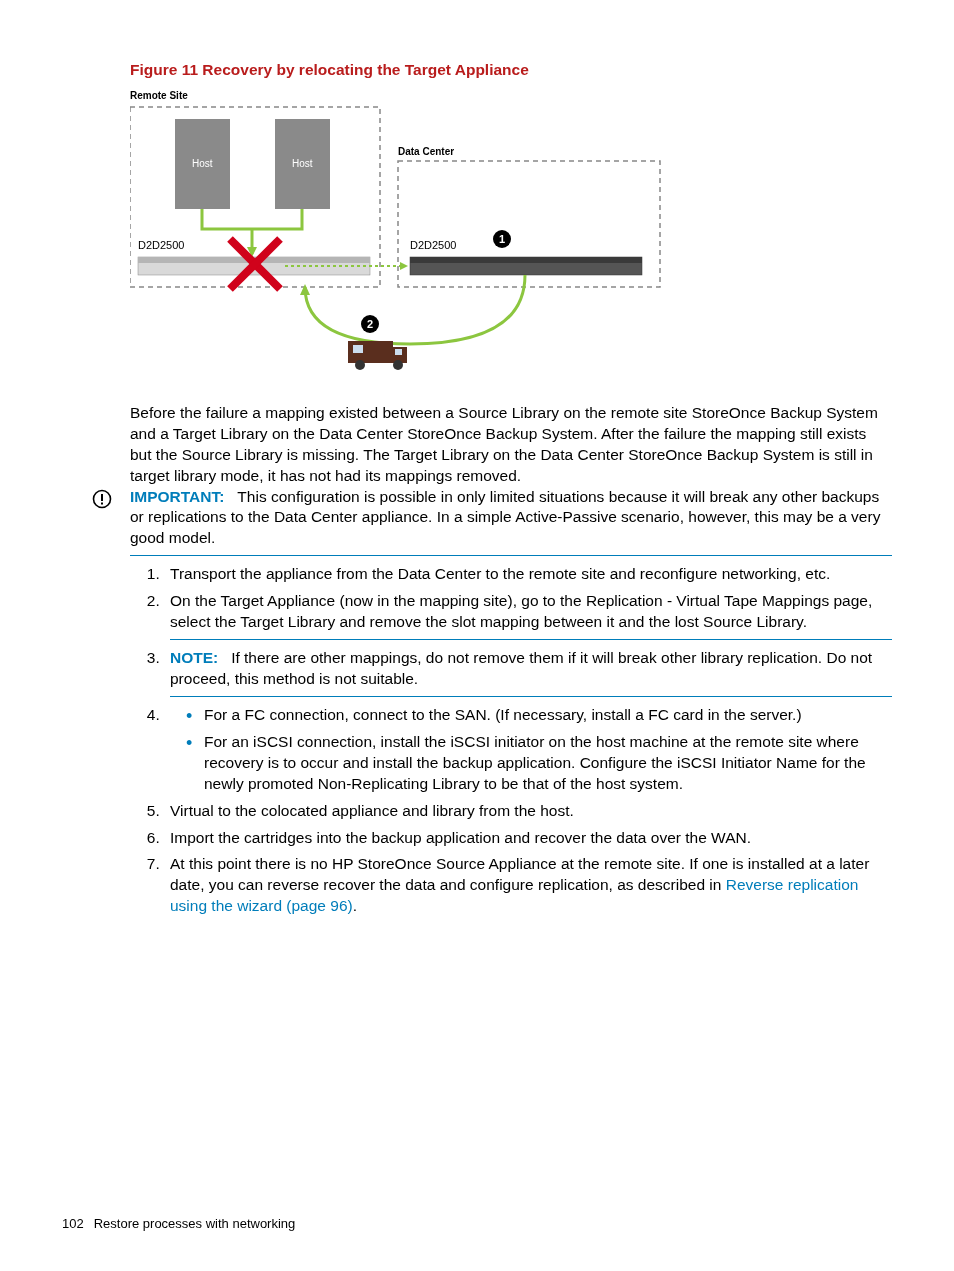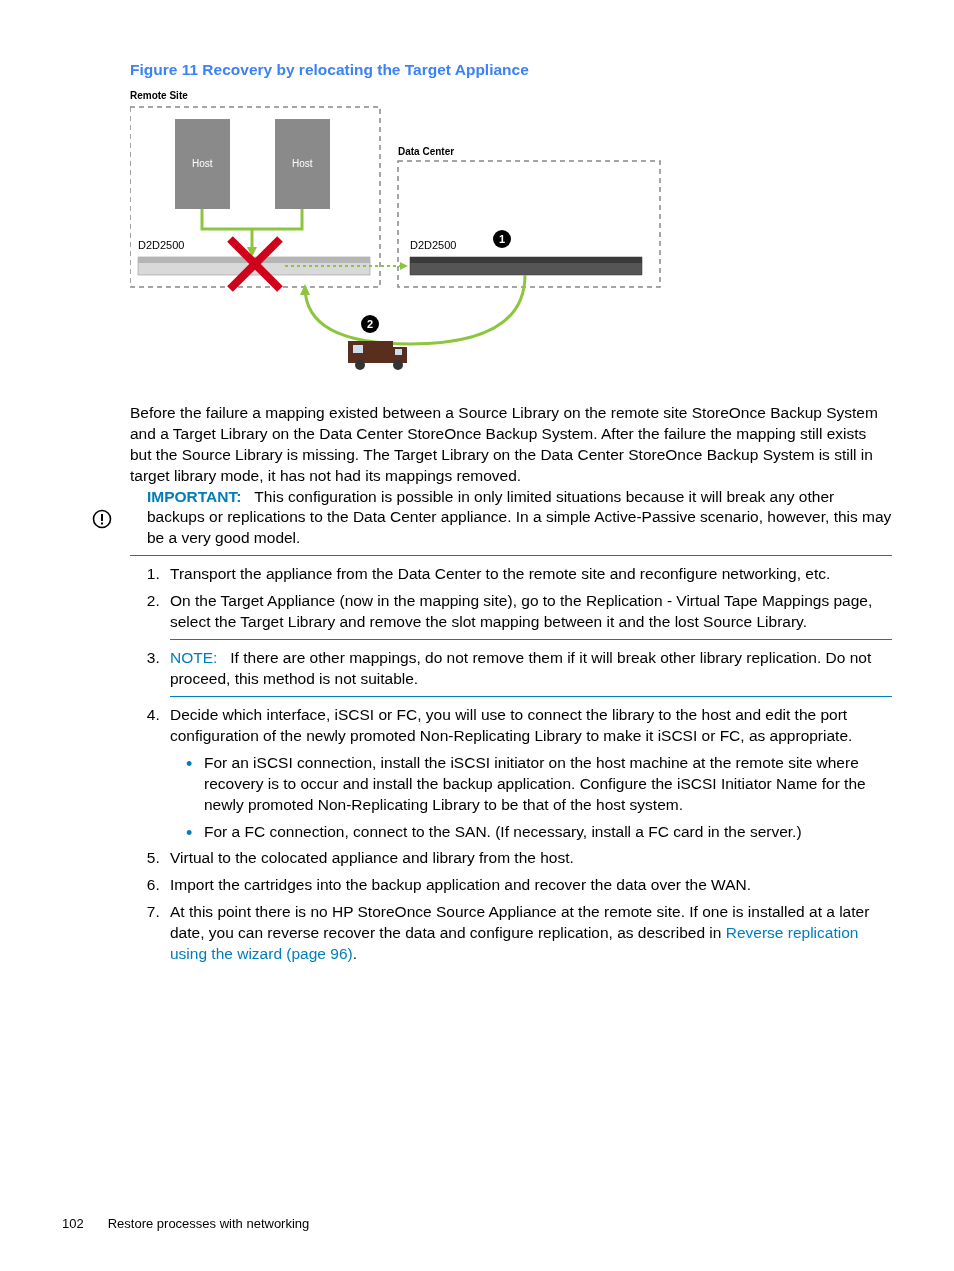--- a/index.html
+++ b/index.html
@@ -11,38 +11,37 @@
     width: 954px;
     height: 1271px;
     position: relative;
     font-size: 15.5px;
     line-height: 1.35;
   }
   .page {
     padding: 60px 62px 0 92px;
   }
   .figure-title {
-    color: #3b82f6;
+    color: #b91c1c;
     font-weight: bold;
     font-size: 15.5px;
     margin-bottom: 8px;
     margin-left: 38px;
   }
   .diagram {
     margin-left: 38px;
     margin-bottom: 18px;
   }
   .para {
     margin-left: 38px;
   }
   .important-row {
     display: flex;
-    align-items: center;
+    align-items: flex-start;
     margin-bottom: 0;
-    gap: 17px;
   }
   .important-icon {
     flex: 0 0 38px;
     padding-top: 2px;
   }
   .important-icon svg { display:block; }
   .important-body { flex: 1; }
   .imp-label {
     color: #007dba;
     font-weight: bold;
@@ -61,21 +60,21 @@
     margin: 0 0 0 38px;
     padding-left: 34px;
   }
   ol.steps > li {
     padding-left: 6px;
     margin-bottom: 6px;
   }
   ol.steps > li::marker { font-size: 15.5px; }
   .note-label {
     color: #007dba;
-    font-weight: normal;
+    font-weight: bold;
   }
   .note-block { margin: 6px 0; }
   ul.bullets {
     list-style: none;
     padding-left: 34px;
     margin: 6px 0;
   }
   ul.bullets li {
     position: relative;
     margin-bottom: 6px;
@@ -89,21 +88,21 @@
     line-height: 1;
     top: 2px;
   }
   .link { color: #007dba; }
   .footer {
     position: absolute;
     bottom: 38px;
     left: 62px;
     font-size: 13px;
   }
-  .footer .pg { margin-right: 24px; }
+  .footer .pg { margin-right: 10px; }
   .bold { font-weight: normal; }
 
   
   .svg-label { font-family: Arial, sans-serif; font-size: 10px; fill:#000; font-weight:bold;}
   .svg-label-host { font-family: Arial, sans-serif; font-size: 10px; fill:#fff;}
 </style>
 </head>
 <body>
 
 <div class="page">
@@ -187,24 +186,23 @@
       <span>On the Target Appliance (now in the mapping site), go to the </span><span class="bold">Replication - Virtual Tape Mappings</span><span> page, select the Target Library and remove the slot mapping between it and the lost Source Library.</span>
     </li>
     <li>
       <div class="note-block">
         <hr class="hr-short">
         <span class="note-label">NOTE:</span>&nbsp;&nbsp;&nbsp;<span>If there are other mappings, do not remove them if it will break other library replication. Do not proceed, this method is not suitable.</span>
         <hr class="hr-short">
       </div>
     </li>
     <li>
-      <span>Decide which interface, iSCSI or FC, you will use to connect the library to the host and edit the port configuration of the newly promoted Non-Replicating Library to make it iSCSI or FC, as appropriate.</span>
       <ul class="bullets">
+        <li>For a FC connection, connect to the SAN. (If necessary, install a FC card in the server.)</li>
         <li>For an iSCSI connection, install the iSCSI initiator on the host machine at the remote site where recovery is to occur and install the backup application. Configure the iSCSI Initiator Name for the newly promoted Non-Replicating Library to be that of the host system.</li>
-        <li>For a FC connection, connect to the SAN. (If necessary, install a FC card in the server.)</li>
       </ul>
     </li>
     <li>Virtual to the colocated appliance and library from the host.</li>
     <li>Import the cartridges into the backup application and recover the data over the WAN.</li>
     <li>
       <span>At this point there is no HP StoreOnce Source Appliance at the remote site. If one is installed at a later date, you can reverse recover the data and configure replication, as described in </span><span class="link">Reverse replication using the wizard (page 96)</span><span>.</span>
     </li>
   </ol>
 
 </div>

